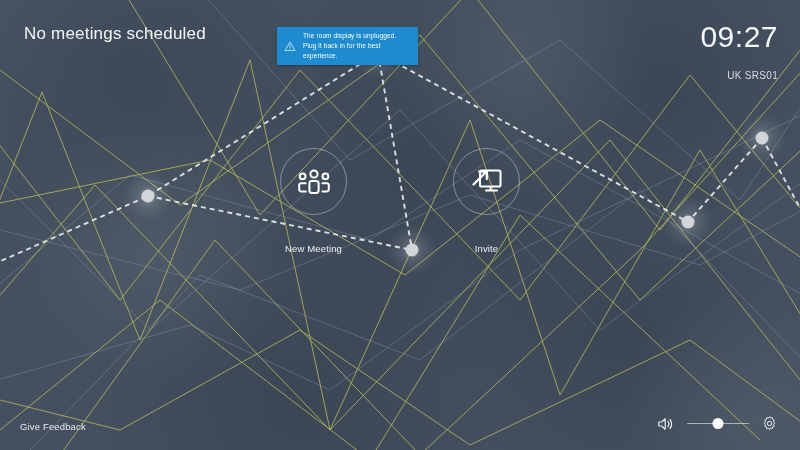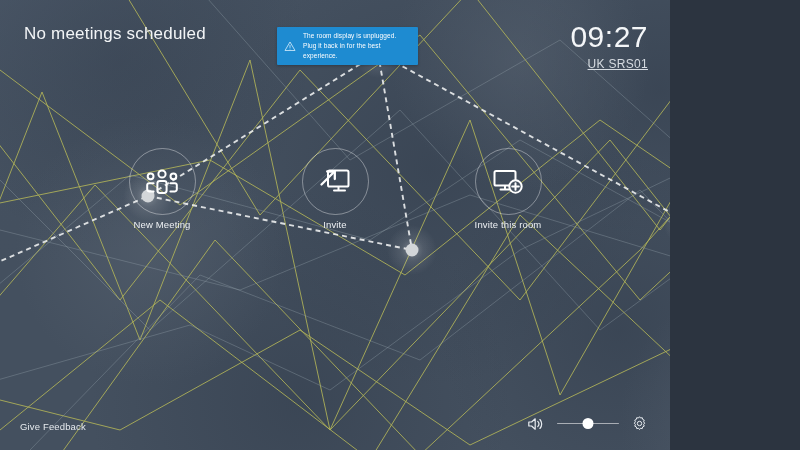--- a/index.html
+++ b/index.html
@@ -7,21 +7,21 @@
     padding: 0;
     background: #2c3440;
   }
   body {
     font-family: "Liberation Sans", sans-serif;
     -webkit-font-smoothing: antialiased;
   }
 
   #screen {
     position: relative;
-    width: 670px;
+    width: 800px;
     height: 450px;
     overflow: hidden;
     background: #44505f;
     color: #ffffff;
     user-select: none;
   }
 
   
   #bg-art {
     position: absolute;
@@ -49,25 +49,24 @@
   }
   .clock-time {
     font-size: 30px;
     font-weight: 300;
     line-height: 1;
     letter-spacing: .5px;
     color: #f4f6f8;
     text-align: right;
   }
   .clock-room {
-    margin-top: 5px;
-    font-size: 12px;
+    margin-top: 18px;
+    font-size: 10px;
     letter-spacing: .3px;
     color: #d6dbe1;
-    text-decoration: underline;
   }
 
   
   .banner {
     position: absolute;
     left: 277px;
     top: 27px;
     width: 141px;
     min-height: 26px;
     background: #1e8bd1;
@@ -114,21 +113,21 @@
     height: 65px;
     border-radius: 50%;
     border: 1px solid rgba(255,255,255,.38);
     display: flex;
     align-items: center;
     justify-content: center;
     background: transparent;
   }
   .action-circle svg { display: block; }
   .action-label {
-    margin-top: 4px;
+    margin-top: 28px;
     font-size: 9.5px;
     color: #eef1f4;
     letter-spacing: .15px;
     text-align: center;
   }
 
   
   .feedback {
     position: absolute;
     left: 20px;
@@ -310,32 +309,20 @@
           <path d="M15 23.5 H26" stroke="#ffffff" stroke-width="2" stroke-linecap="round"></path>
           <path d="M19.5 19.5 V23.5" stroke="#ffffff" stroke-width="2"></path>
 
           <path d="M2.5 17.5 L15.5 4.5" stroke="#ffffff" stroke-width="2.3" stroke-linecap="round"></path>
           <path d="M8.2 4.5 H15.8 V12.1" stroke="#ffffff" stroke-width="2.3" stroke-linecap="round" stroke-linejoin="round"></path>
         </svg>
       </div>
       <div class="action-label">Invite</div>
     </div>
 
-    <div class="action">
-      <div class="action-circle">
-        <svg width="32" height="28" viewBox="0 0 32 28" fill="none" xmlns="http://www.w3.org/2000/svg">
-          <rect x="2.5" y="3" width="21" height="14.5" rx="1.6" stroke="#ffffff" stroke-width="2"></rect>
-          <path d="M8.5 21.5 H17.5" stroke="#ffffff" stroke-width="2" stroke-linecap="round"></path>
-          <path d="M13 17.5 V21.5" stroke="#ffffff" stroke-width="2"></path>
-          <circle cx="23.5" cy="18.5" r="6.2" stroke="#ffffff" stroke-width="2" fill="#44505f"></circle>
-          <path d="M23.5 15.2 V21.8 M20.2 18.5 H26.8" stroke="#ffffff" stroke-width="2" stroke-linecap="round"></path>
-        </svg>
-      </div>
-      <div class="action-label">Invite this room</div>
-    </div>
 
   </div>
 
   <div class="feedback">Give Feedback</div>
 
   <div class="bottom-controls">
     <svg class="vol-icon" width="18" height="16" viewBox="0 0 22 20" fill="none" xmlns="http://www.w3.org/2000/svg">
       <path d="M2 7.5 H5.5 L10 3.5 V16.5 L5.5 12.5 H2 Z" stroke="#e9edf1" stroke-width="1.5" stroke-linejoin="round"></path>
       <path d="M13.2 6.8 a4.6 4.6 0 0 1 0 6.4" stroke="#e9edf1" stroke-width="1.5" stroke-linecap="round"></path>
       <path d="M15.9 4.4 a8.2 8.2 0 0 1 0 11.2" stroke="#e9edf1" stroke-width="1.5" stroke-linecap="round"></path>

